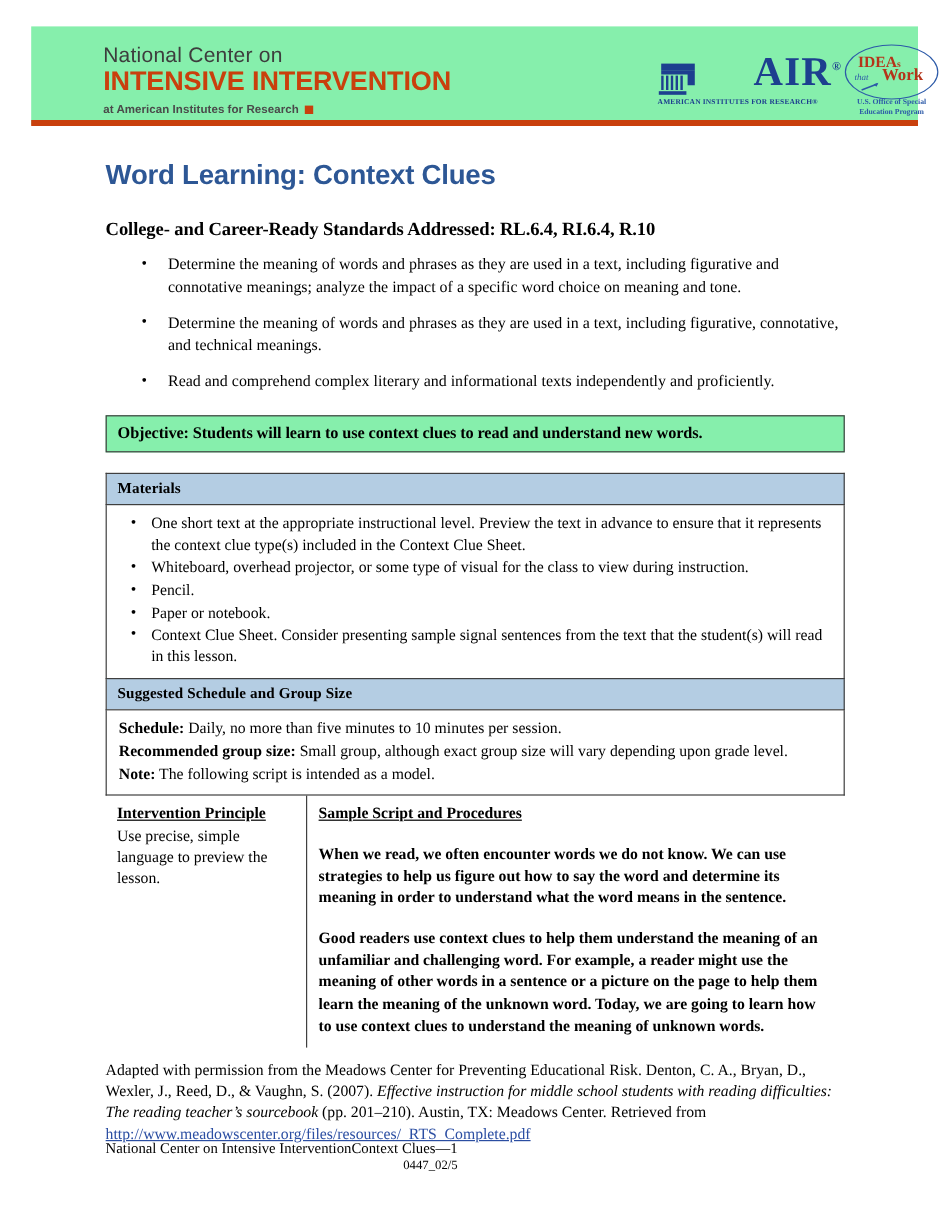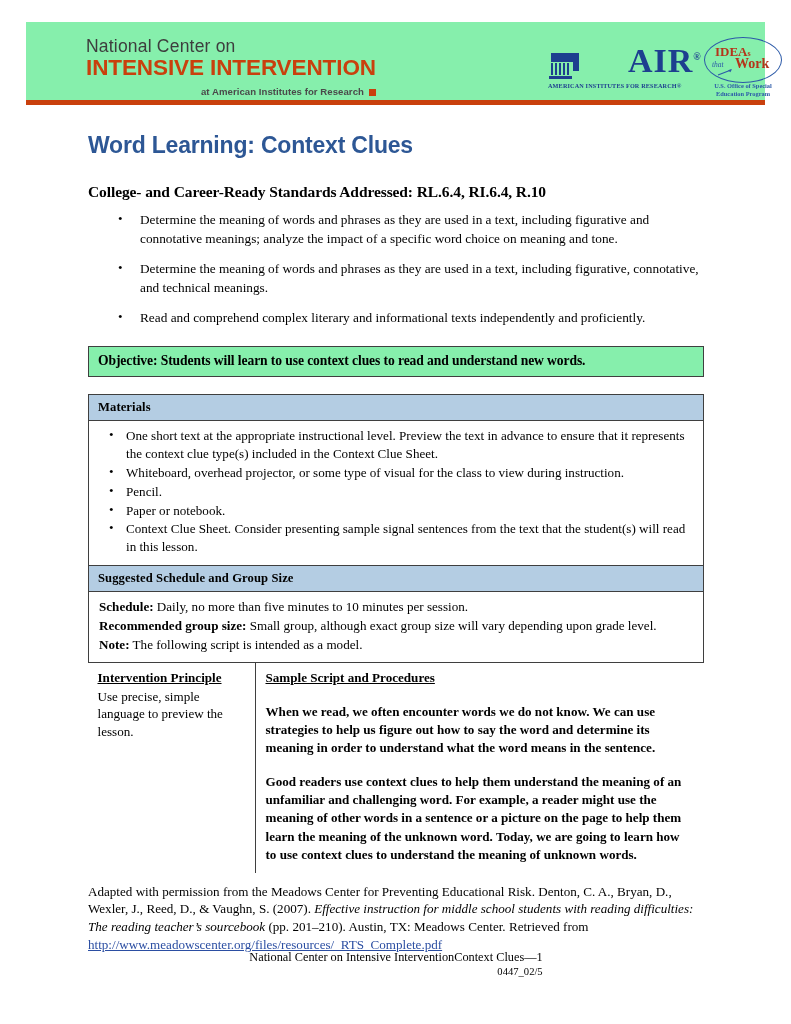--- a/index.html
+++ b/index.html
@@ -45,21 +45,20 @@
     color: #c9400d;
     letter-spacing: -0.1px;
     line-height: 1.1;
     margin-top: 1px;
   }
   .nci-line3 {
     font-family: "Liberation Sans", "DejaVu Sans", sans-serif;
     font-size: 9.6px;
     font-weight: bold;
     color: #4a4a4a;
-    text-align: right;
     margin-top: 5px;
     letter-spacing: 0.05px;
   }
   .nci-line3 .sq {
     display: inline-block;
     width: 7px;
     height: 7px;
     background: #c9400d;
     margin-left: 5px;
     vertical-align: -1px;
@@ -325,21 +324,21 @@
   
   .footer {
     position: absolute;
     left: 88px;
     top: 950px;
     width: 616px;
     font-size: 12.3px;
   }
   .footer-row {
     display: flex;
-    justify-content: center;
+    justify-content: flex-start;
     align-items: flex-start;
   }
   .footer-right { text-align: right; }
   .footer-code {
     font-size: 10.6px;
     margin-top: 1px;
   }
 </style>
 </head>
 <body>

